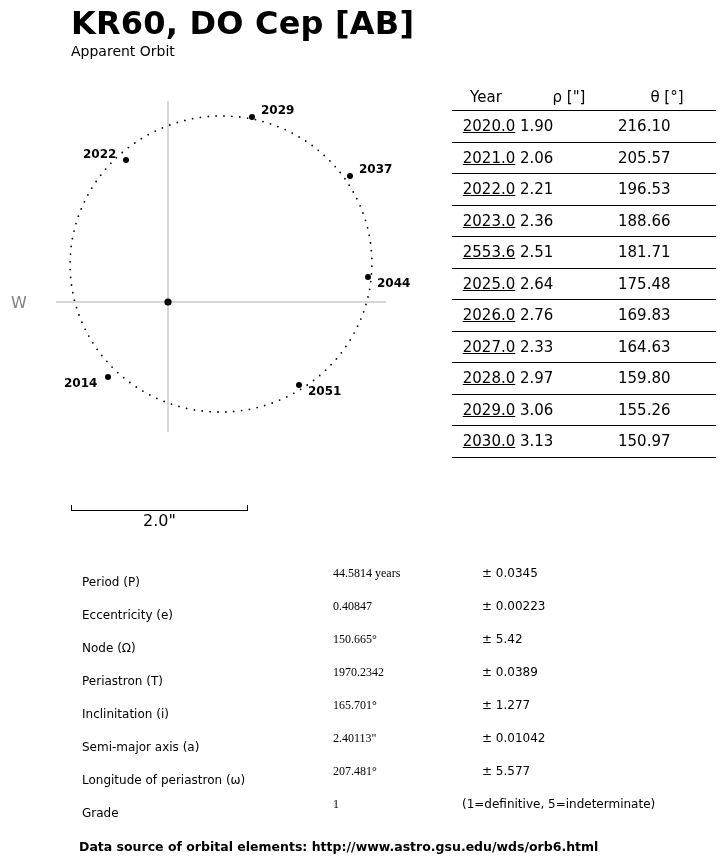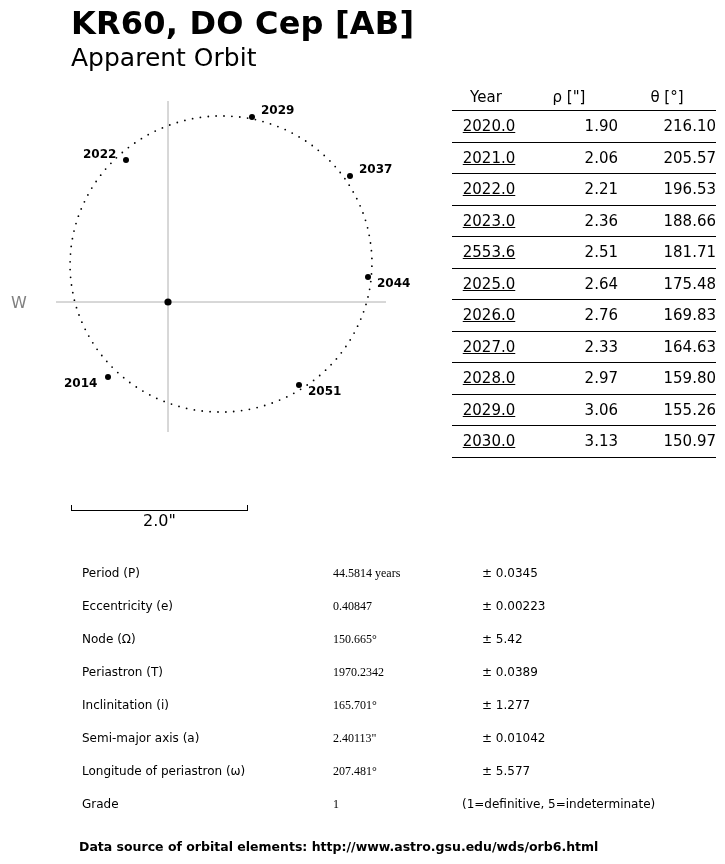--- a/index.html
+++ b/index.html
@@ -1,33 +1,33 @@
 <!DOCTYPE html>
 <html><head>
 <meta charset="utf-8">
 <style>
   html, body { margin:0; padding:0; background:#fff; }
   body { width:725px; height:864px; position:relative; overflow:hidden;
          font-family:"DejaVu Sans", sans-serif; color:#000; }
   .title { position:absolute; left:71px; top:4px; font-size:32px; font-weight:bold; letter-spacing:0.2px; }
-  .subtitle { position:absolute; left:71px; top:43px; font-size:25px; }
+  .subtitle { position:absolute; left:71px; top:43px; font-size:14px; }
   #orbit-svg { position:absolute; left:0; top:90px; }
   .axis-letter { font-family:"DejaVu Sans", sans-serif; font-size:16px; fill:#808080; }
   .year-label { font-family:"DejaVu Sans", sans-serif; font-size:12px; font-weight:bold; fill:#000; }
   .scale { position:absolute; left:71px; top:505px; width:177px; height:6px;
            border-bottom:1.5px solid #000; border-left:1.5px solid #000; border-right:1.5px solid #000; box-sizing:border-box; }
   .scale-label { position:absolute; left:71px; top:511px; width:177px; text-align:center; font-size:16px; }
   table.eph { position:absolute; left:452px; top:84px; border-collapse:collapse; width:264px; font-size:15px; }
   table.eph th { font-weight:normal; height:26px; padding:0; border-bottom:1.5px solid #000; }
-  table.eph td { height:30.5px; padding:0; text-align:right; border-bottom:1.5px solid #000; }
+  table.eph td { height:30.5px; padding:0; text-align:left; border-bottom:1.5px solid #000; }
   table.eph td:first-child { text-align:center; padding-left:6px; width:62px;text-decoration:underline; }
   table.eph .col-rho { width:98px; }
   .elements { position:absolute; left:82px; top:566px; font-size:12px; }
   .el-row { position:absolute; height:20px; white-space:nowrap; }
-  .el-name { position:absolute; left:0; }
+  .el-name { position:absolute; left:0;margin-top:9px; }
   .el-val { position:absolute; left:251px;font-family:Liberation Serif, serif; }
   .el-err { position:absolute; left:400px; }
   .footer { position:absolute; left:79px; top:839px; font-size:12.5px; font-weight:bold; }
 </style>
 </head>
 <body>
 
 <div class="title">KR60, DO Cep [AB]</div>
 <div class="subtitle">Apparent Orbit</div>
 

